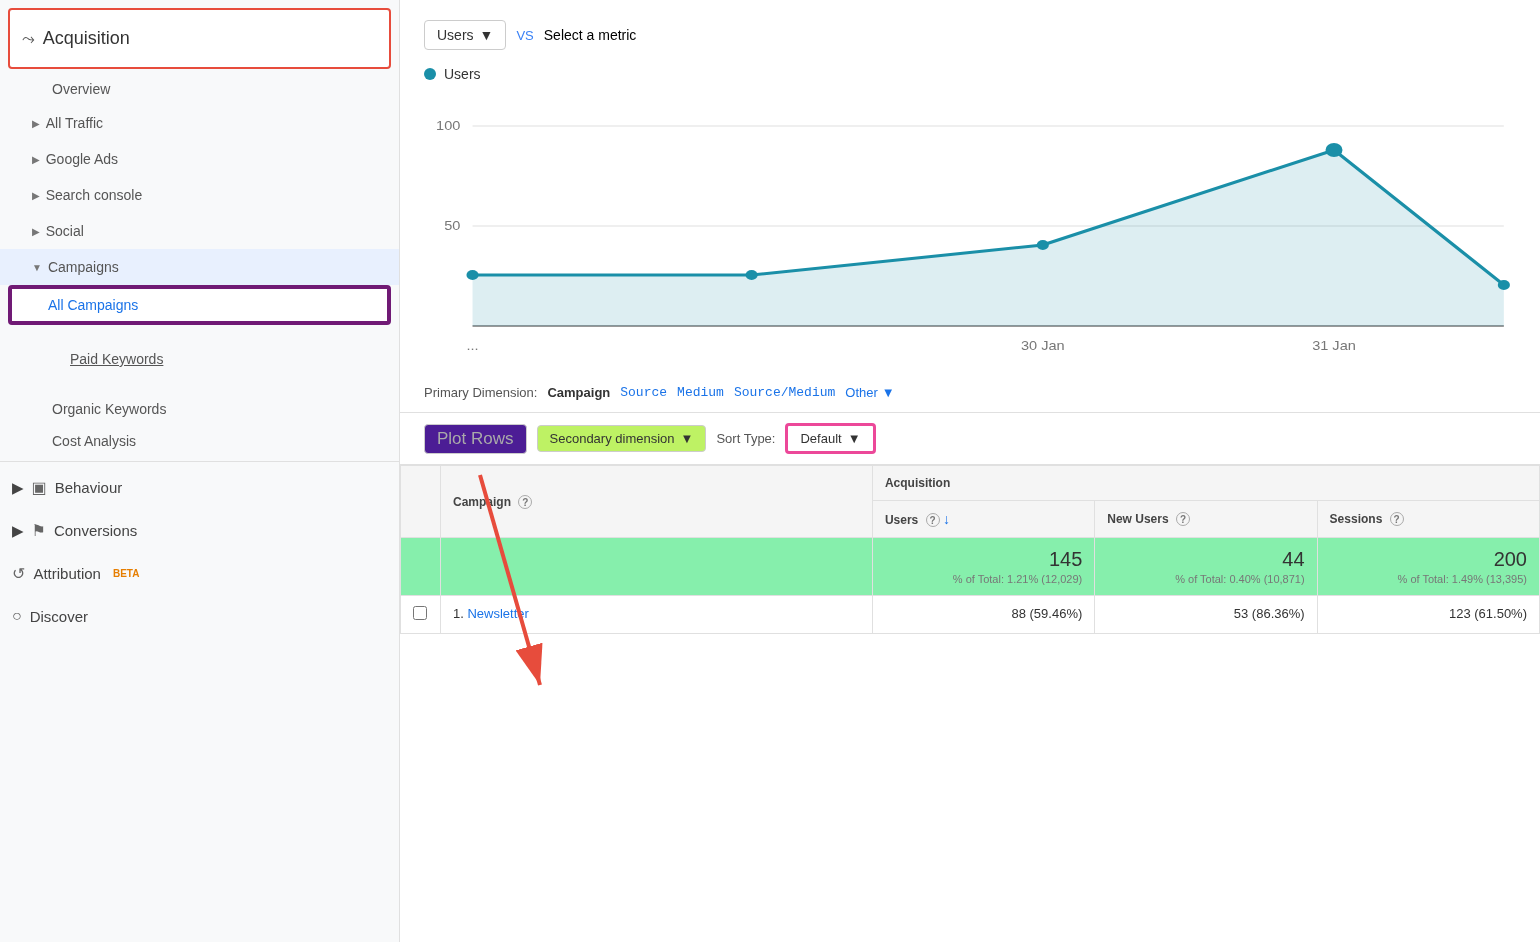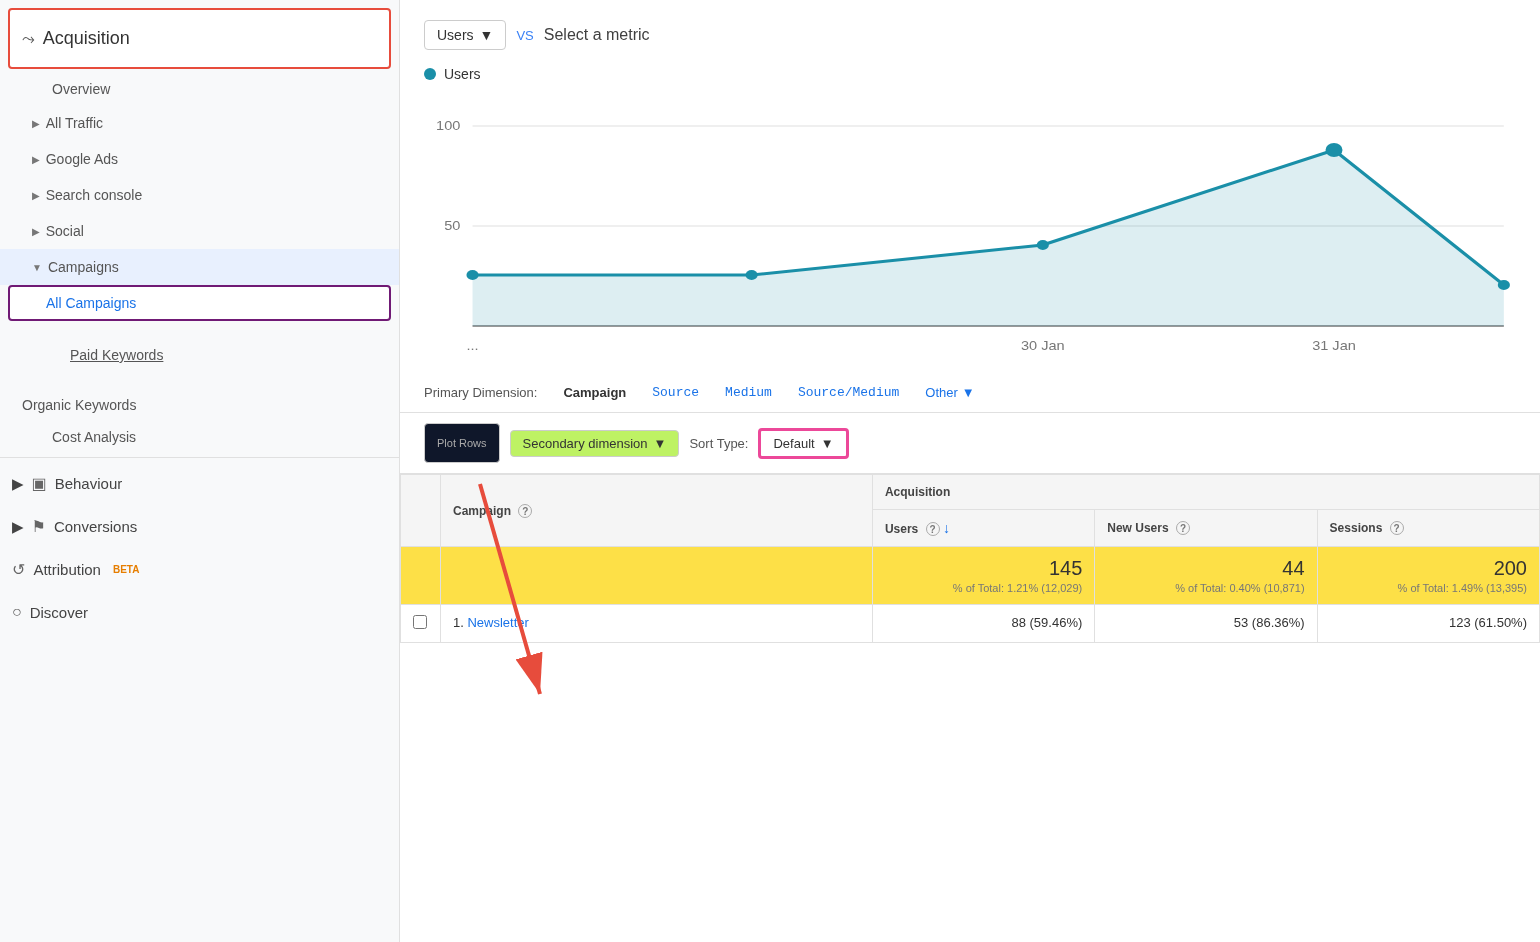--- a/index.html
+++ b/index.html
@@ -60,21 +60,21 @@
     .sidebar-sub-item {
       padding: 8px 16px 8px 52px;
       cursor: pointer;
       color: #555;
       font-size: 14px;
     }
 
     .sidebar-sub-item-active {
       color: #1a73e8;
       font-weight: 500;
-      border: 2px solid #701a75;
+      border: 4px solid #701a75;
       border-radius: 4px;
       margin: 0 8px;
       padding: 8px 8px 8px 36px;
       background: #fff;
     }
 
     .sidebar-section {
       padding: 12px 16px 12px 12px;
       cursor: pointer;
       display: flex;
@@ -129,22 +129,22 @@
       font-size: 14px;
       background: #fff;
     }
 
     .vs-text {
       font-size: 13px;
       color: #3b82f6;
     }
 
     .select-metric {
-      color: #404040;
-      font-size: 16px;
+      color: #000000;
+      font-size: 14px;
       cursor: pointer;
       text-decoration: none;
     }
 
     .chart-legend {
       display: flex;
       align-items: center;
       gap: 8px;
       margin-bottom: 8px;
     }
@@ -165,21 +165,21 @@
     .chart-svg-container {
       width: 100%;
       position: relative;
     }
 
     
     .dimension-bar {
       padding: 12px 24px;
       display: flex;
       align-items: center;
-      gap: 26px;
+      gap: 10px;
       flex-wrap: wrap;
       border-bottom: 1px solid #e0e0e0;
     }
 
     .dimension-label {
       font-size: 13px;
       color: #555;
       font-weight: 500;
     }
 
@@ -210,25 +210,25 @@
       padding: 10px 24px;
       display: flex;
       align-items: center;
       gap: 10px;
       border-bottom: 1px solid #e0e0e0;
     }
 
     .plot-rows-btn {
       border: 1px solid #ccc;
       border-radius: 4px;
-      padding: 13px 12px;
-      background: #0f172a;
+      padding: 4px 12px;
+      background: #4c1d95;
       color: #aaa;
       cursor: pointer;
-      font-size: 11px;
+      font-size: 17px;
     }
 
     .secondary-dim-btn {
       border: 1px solid #ccc;
       border-radius: 4px;
       padding: 5px 12px;
       background: #bef264;
       cursor: pointer;
       font-size: 13px;
       display: flex;
@@ -320,21 +320,21 @@
     }
 
     .sub-text {
       font-size: 11px;
       color: #777;
       display: block;
       margin-top: 2px;
     }
 
     .total-row td {
-      background: #fde047;
+      background: #86efac;
     }
 
     .link-blue {
       color: #1a73e8;
       cursor: pointer;
       text-decoration: none;
     }
 
     .table-wrapper {
       position: relative;
@@ -386,21 +386,21 @@
   </div>
 
   <div class="sidebar-sub-item sidebar-sub-item-active">
     <span>All Campaigns</span>
   </div>
 
   <div class="sidebar-sub-item" style="padding-left: 52px; margin: 18px; text-decoration: underline;">
     <span>Paid Keywords</span>
   </div>
 
-  <div class="sidebar-sub-item" style="padding-left: 22px; margin: 0;">
+  <div class="sidebar-sub-item" style="padding-left: 52px; margin: 0;">
     <span>Organic Keywords</span>
   </div>
 
   <div class="sidebar-sub-item" style="margin: 0;">
     <span>Cost Analysis</span>
   </div>
 
   <div class="divider"></div>
 
   <div class="sidebar-section">

